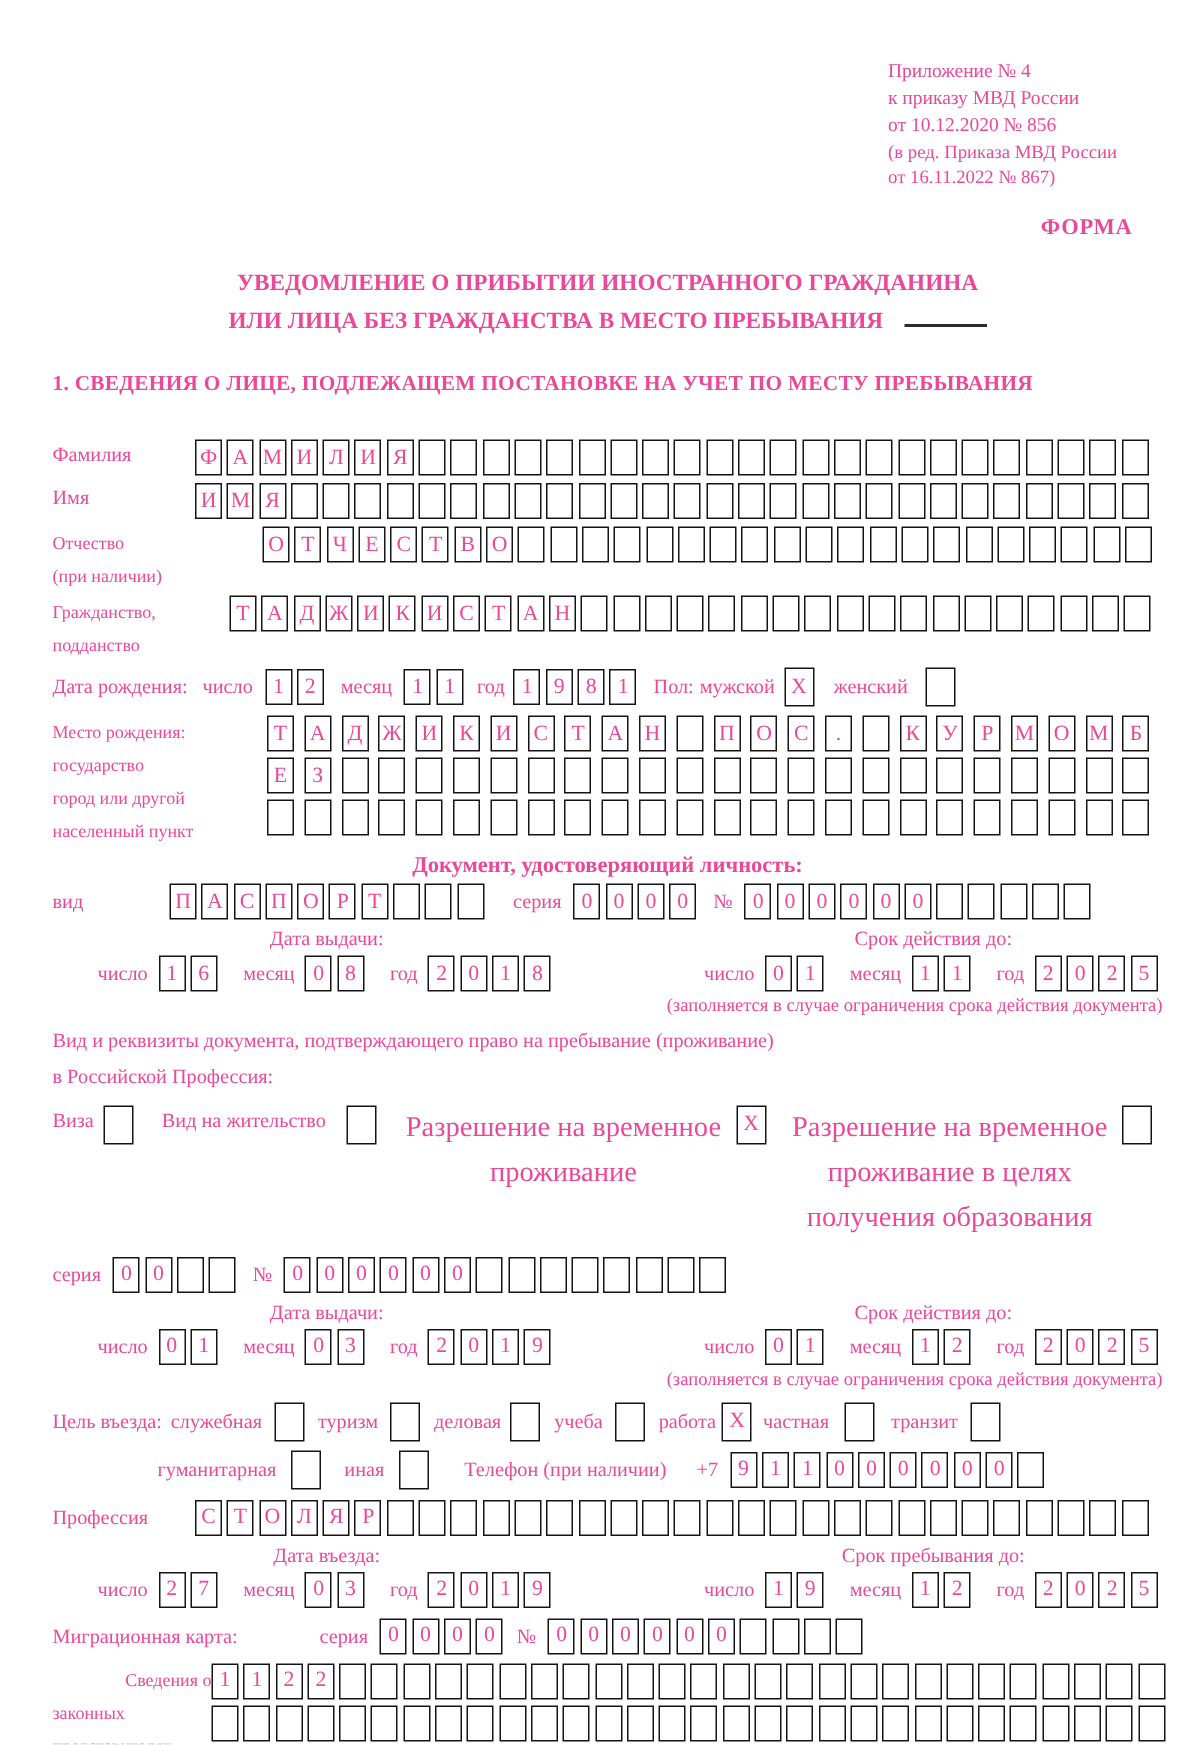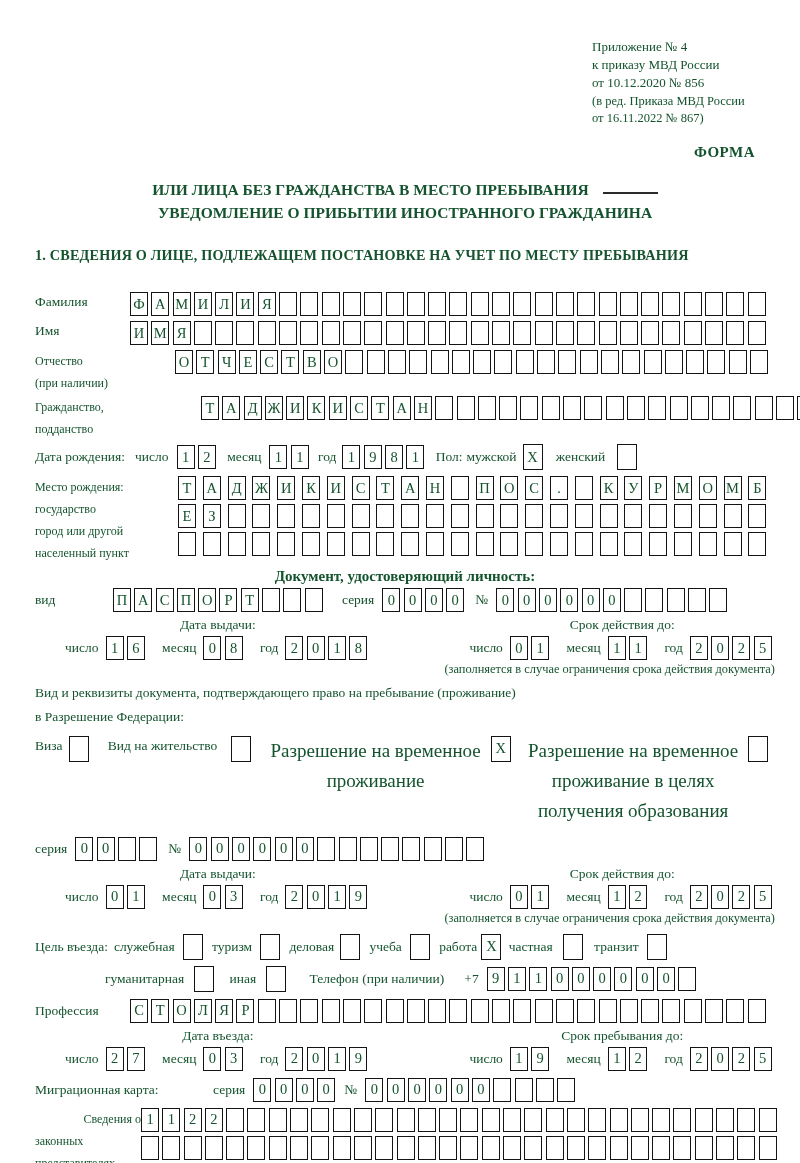--- a/index.html
+++ b/index.html
@@ -1,17 +1,17 @@
 <!DOCTYPE html>
 <html><head>
 <meta charset="utf-8">
 <style>
   html,body{margin:0;padding:0;background:#ffffff;}
   .page{
-    width:800px;height:1163px;box-sizing:border-box;background:#ffffff;color:#14532d;
+    width:800px;height:1163px;box-sizing:border-box;background:#ffffff;color:#ec4899;
     font-family:"Liberation Serif","DejaVu Serif",serif;
     padding:38px 25px 0 35px;overflow:hidden;position:relative;
   }
   .appendix{margin-left:557px;font-size:13px;line-height:1.4;}
   .appendix .ed{font-size:12.5px;}
   .appendix .ed:first-of-type{margin-top:3px;}
   .forma{margin-top:16px;text-align:right;padding-right:20px;font-weight:bold;font-size:15px;letter-spacing:.5px;}
   .title{margin-top:16px;text-align:center;font-weight:bold;font-size:15.5px;line-height:1.55;}
   .uline{display:inline-block;width:55px;border-bottom:2.2px solid #2b2b2b;margin-left:14px;height:1em;vertical-align:baseline;}
   .sech{margin-top:22px;font-weight:bold;font-size:14.2px;text-align:left;letter-spacing:.2px;}
@@ -63,22 +63,22 @@
     <div>Приложение № 4</div>
     <div>к приказу МВД России</div>
     <div>от 10.12.2020 № 856</div>
     <div class="ed">(в ред. Приказа МВД России</div>
     <div class="ed">от 16.11.2022 № 867)</div>
   </div>
 
   <div class="forma">ФОРМА</div>
 
   <div class="title">
+    <div>УВЕДОМЛЕНИЕ О ПРИБЫТИИ ИНОСТРАННОГО ГРАЖДАНИНА</div>
     <div><span>ИЛИ ЛИЦА БЕЗ ГРАЖДАНСТВА В МЕСТО ПРЕБЫВАНИЯ</span><span class="uline"></span></div>
-    <div>УВЕДОМЛЕНИЕ О ПРИБЫТИИ ИНОСТРАННОГО ГРАЖДАНИНА</div>
   </div>
 
   <div class="sech">1. СВЕДЕНИЯ О ЛИЦЕ, ПОДЛЕЖАЩЕМ ПОСТАНОВКЕ НА УЧЕТ ПО МЕСТУ ПРЕБЫВАНИЯ</div>
 
   <div class="frow" style="margin-top:28px;">
     <span class="lbl w95">Фамилия</span>
     <span class="cells">
         <span class="cell">Ф</span>
         <span class="cell">А</span>
         <span class="cell">М</span>
@@ -178,21 +178,21 @@
         <span class="cell"></span>
         <span class="cell"></span>
         <span class="cell"></span>
         <span class="cell"></span>
         <span class="cell"></span>
         <span class="cell"></span>
         <span class="cell"></span>
       </span>
   </div>
 
-  <div class="frow" style="margin-top:2px;gap:48px;">
+  <div class="frow" style="margin-top:2px;">
     <span class="w118">
       <span class="lblline" style="display:block;">Гражданство,</span>
       <span class="lblline" style="display:block;">подданство</span>
     </span>
     <span class="cells">
         <span class="cell">Т</span>
         <span class="cell">А</span>
         <span class="cell">Д</span>
         <span class="cell">Ж</span>
         <span class="cell">И</span>
@@ -423,21 +423,21 @@
             <span class="cell">0</span>
             <span class="cell">2</span>
             <span class="cell">5</span>
           </span>
       </div>
     </div>
   </div>
   <div class="dnote">(заполняется в случае ограничения срока действия документа)</div>
 
   <div class="lbl" style="margin-top:6px;">Вид и реквизиты документа, подтверждающего право на пребывание (проживание)</div>
-  <div class="lbl" style="margin-top:4px;">в Разрешение Федерации:</div>
+  <div class="lbl" style="margin-top:4px;">в Российской Профессия:</div>
 
   <div class="optrow">
     <div class="opt">
       <span class="lbl">Виза</span>
       <span class="cells checkbox ml6">
           <span class="cell"></span>
         </span>
     </div>
     <div class="opt ml16">
       <span class="lbl">Вид на жительство</span>

